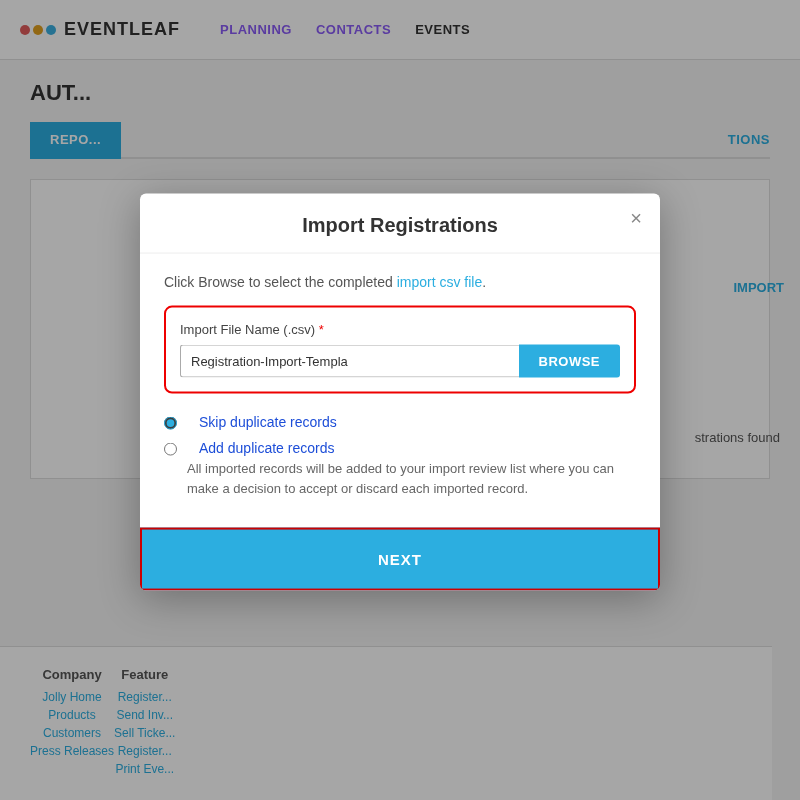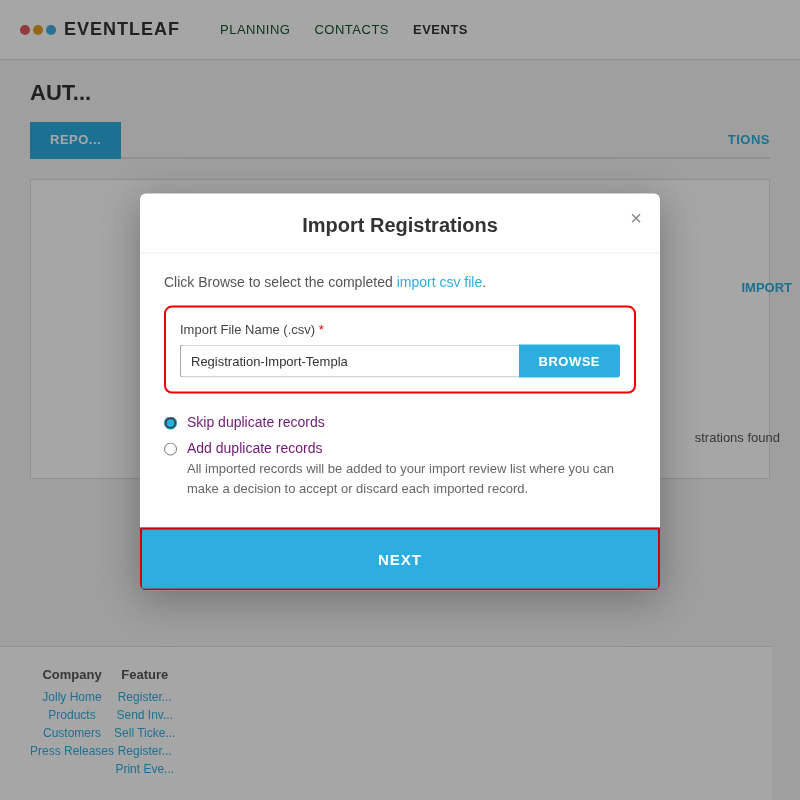--- a/index.html
+++ b/index.html
@@ -53,23 +53,23 @@
       color: #333;
       letter-spacing: 1px;
     }
     .nav-links {
       display: flex;
       gap: 24px;
       margin-left: 20px;
     }
     .nav-link {
       font-size: 13px;
-      color: #14532d;
+      color: #8b5cf6;
       text-decoration: none;
-      font-weight: 400;
+      font-weight: 700;
       letter-spacing: 0.5px;
     }
     .nav-link.active { color: #333; font-weight: 700; }
 
     
     .page-content {
       padding: 20px 30px;
     }
     .page-title {
       font-size: 22px;
@@ -114,21 +114,21 @@
       background: white;
       border: 1px solid #ddd;
       min-height: 300px;
       padding: 20px;
     }
 
     
     .right-import {
       position: absolute;
       top: 280px;
-      right: 8px;
+      right: 16px;
       color: #2caee0;
       font-weight: 700;
       font-size: 13px;
     }
     .right-found {
       position: absolute;
       top: 430px;
       right: 20px;
       color: #555;
       font-size: 13px;
@@ -276,21 +276,22 @@
       align-items: flex-start;
       gap: 10px;
       margin-bottom: 10px;
     }
     .radio-option input[type="radio"] {
       margin-top: 3px;
       accent-color: #2caee0;
     }
     .radio-label {
       font-size: 14px;
-      color: #701a75;
+      color: #1d4ed8;
+      margin-left: 12px;
     }
     .radio-desc {
       font-size: 13px;
       color: #666;
       margin-top: 3px;
       line-height: 1.5;
     }
 
     
     .modal-footer {

